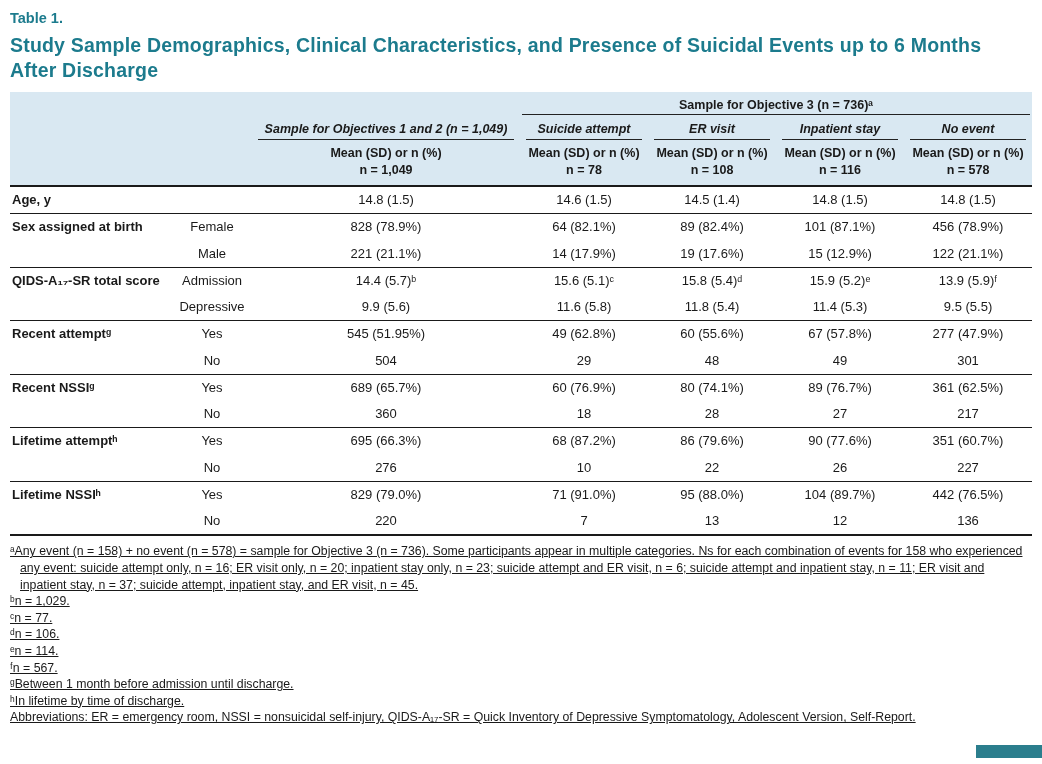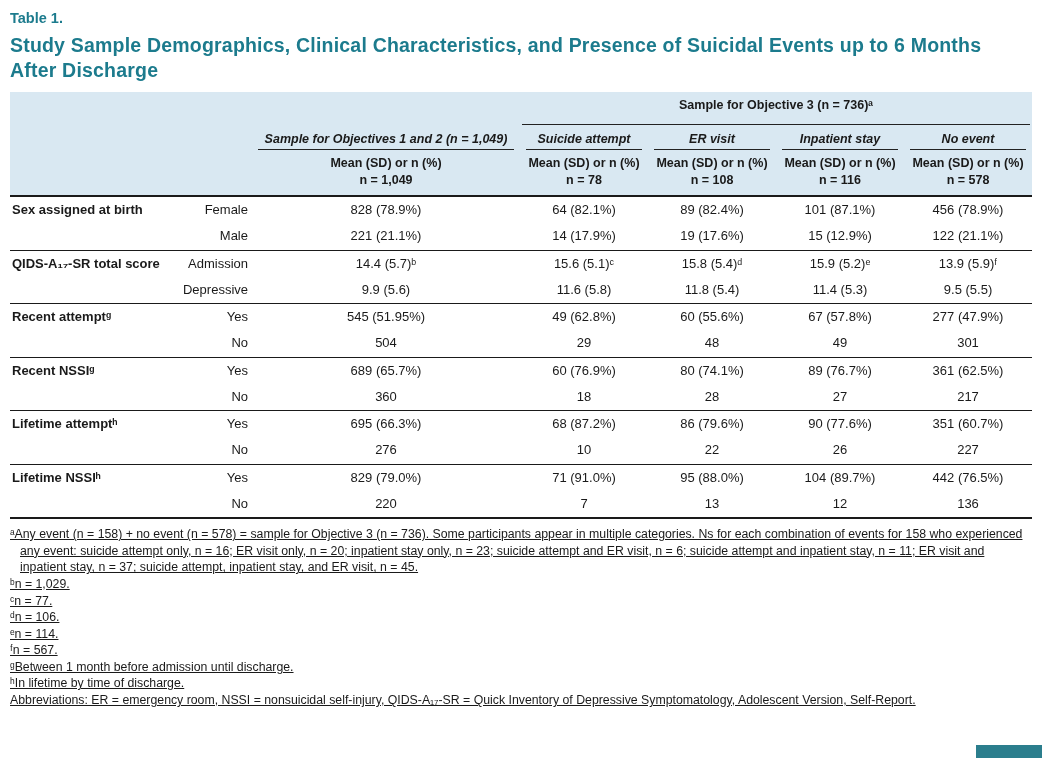--- a/index.html
+++ b/index.html
@@ -17,29 +17,29 @@
   }
   .page{padding:10px 10px 0 10px;}
   .table-label{color:var(--accent);font-weight:bold;font-size:14.5px;margin-bottom:7px;}
   .title{
     color:var(--accent);font-weight:bold;font-size:19.5px;line-height:1.26;
     margin-bottom:10px;letter-spacing:0.2px;width:1022px;
   }
   table{border-collapse:collapse;width:1022px;table-layout:fixed;}
   thead th{background:var(--header-bg);font-weight:bold;text-align:center;vertical-align:bottom;padding:0;color:var(--ink);}
   .h1 th{font-size:12.5px;}
-  .spanin{border-bottom:1.5px solid #222;margin:0 2px;padding:6px 0 12px;}
+  .spanin{border-bottom:1.5px solid #222;margin:0 2px;padding:6px 0 2px;}
   .h2 th{font-size:12.5px;font-style:italic;}
   .colin{border-bottom:1.5px solid #222;margin:0 6px;padding:7px 0 3px;}
   .h3 th{font-size:12.5px;padding:5px 2px 7px;line-height:1.32;border-bottom:2px solid var(--ink);}
   tbody td{
     font-size:13px;padding:5px 4px;text-align:center;vertical-align:top;line-height:1.25;
   }
   td.rowlabel{text-align:left;font-weight:bold;padding-left:2px;}
-  td.sublabel{text-align:right;}
+  td.sublabel{text-align:center;}
   tr.group-start td{border-top:1.5px solid var(--ink);margin-left:44px;}
   tbody tr:last-child td{border-bottom:2px solid var(--ink);}
   .footnotes{width:1022px;padding-top:7px;font-size:12.3px;line-height:1.35;}
   .footnote{padding-left:10px;text-indent:-10px;margin:0;text-decoration:underline;}
   .corner-bar{position:absolute;right:0;bottom:6px;width:66px;height:13px;background:var(--corner);}
 </style>
 </head>
 <body>
 
 <div class="page">
@@ -101,20 +101,29 @@
           <div>Mean (SD) or n (%)</div>
           <div>n = 116</div>
         </th>
         <th>
           <div>Mean (SD) or n (%)</div>
           <div>n = 578</div>
         </th>
       </tr>
     </thead>
     <tbody id="tbody">
+        <tr>
+          <td class="rowlabel">Age, y</td>
+          <td class="sublabel"></td>
+          <td class="val">14.8 (1.5)</td>
+          <td class="val">14.6 (1.5)</td>
+          <td class="val">14.5 (1.4)</td>
+          <td class="val">14.8 (1.5)</td>
+          <td class="val">14.8 (1.5)</td>
+        </tr>
         <tr class="group-start">
           <td class="rowlabel">Sex assigned at birth</td>
           <td class="sublabel">Female</td>
           <td class="val">828 (78.9%)</td>
           <td class="val">64 (82.1%)</td>
           <td class="val">89 (82.4%)</td>
           <td class="val">101 (87.1%)</td>
           <td class="val">456 (78.9%)</td>
         </tr>
         <tr>

